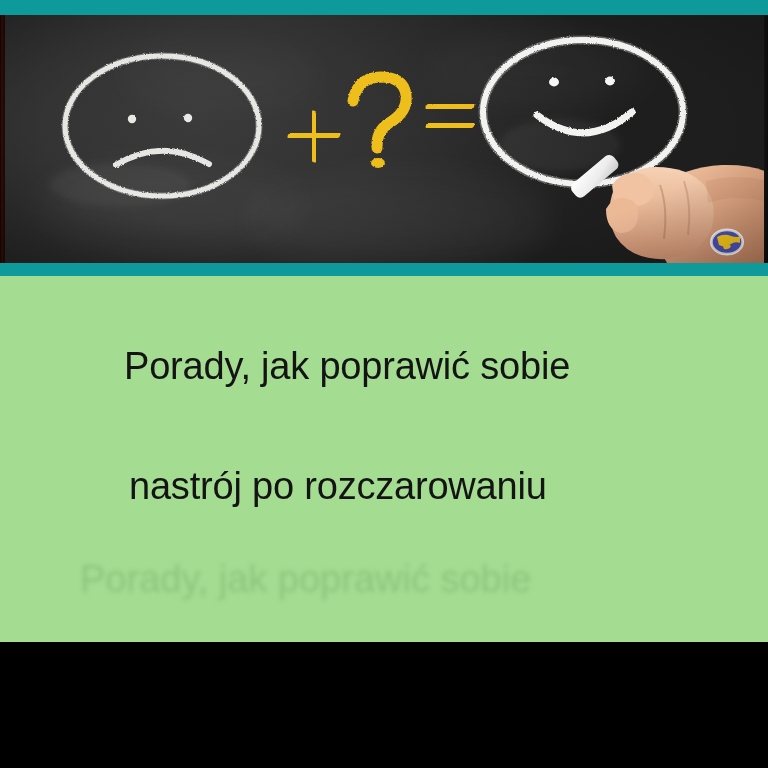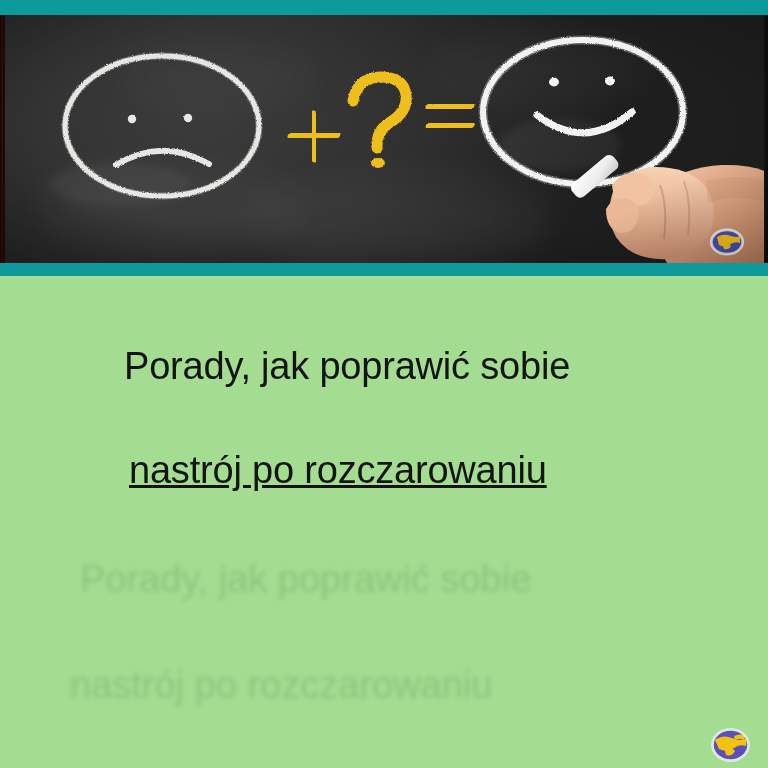--- a/index.html
+++ b/index.html
@@ -7,21 +7,21 @@
     padding: 0;
     background: #000;
   }
   body {
     font-family: "Liberation Sans", sans-serif;
   }
 
   .slide {
     position: relative;
     width: 768px;
-    height: 768px;
+    height: 642px;
     overflow: hidden;
     background: #a4dc92;
   }
 
   
   .bar-top {
     position: absolute;
     left: 0; top: 0;
     width: 768px; height: 15px;
     background: #0e9a9a;
@@ -105,21 +105,21 @@
   .caption-line {
     position: absolute;
     color: #141414;
     font-size: 38px;
     font-weight: 400;
     letter-spacing: -0.2px;
     white-space: nowrap;
     font-family: "Liberation Sans", sans-serif;
   }
   .caption-line-1 { left: 124px; top: 69px; }
-  .caption-line-2 { left: 129px; top: 173px; text-decoration: underline; }
+  .caption-line-2 { left: 129px; top: 189px; }
 
   
   .ghost-line {
     position: absolute;
     color: rgba(122, 176, 104, 0.50);
     font-size: 38px;
     font-weight: 400;
     white-space: nowrap;
     filter: blur(2.2px);
     font-family: "Liberation Sans", sans-serif;

